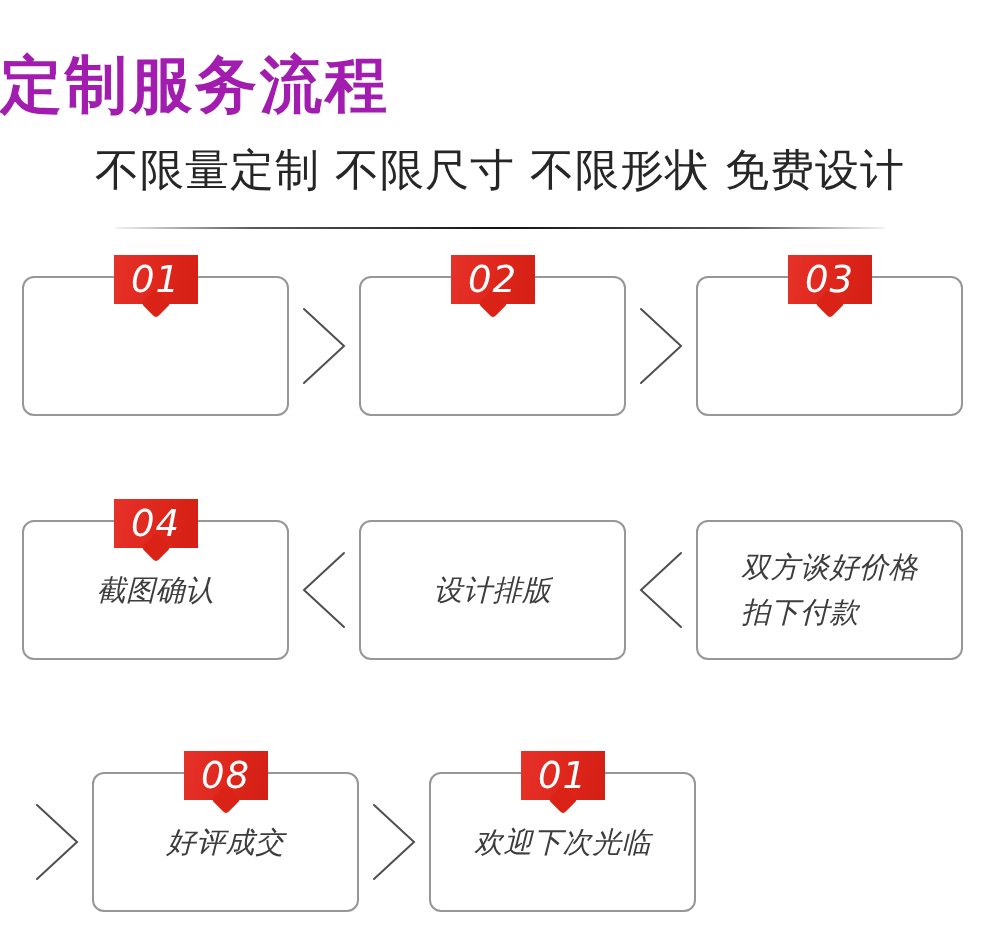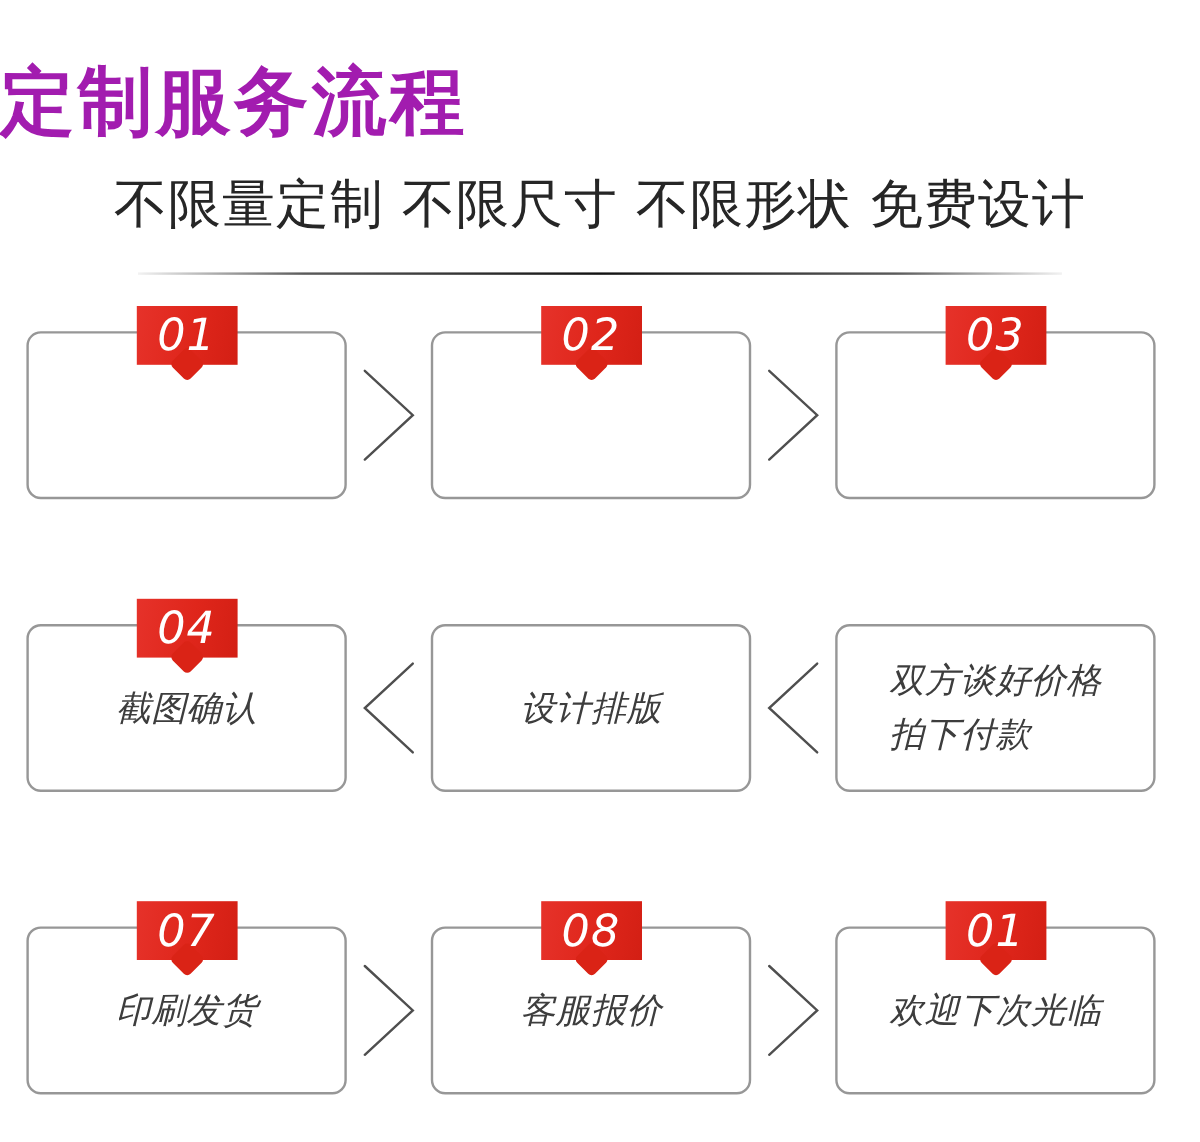--- a/index.html
+++ b/index.html
@@ -152,36 +152,30 @@
           <polyline points="44,3 4,40 44,77" fill="none" stroke="#4f4f4f" stroke-width="2" stroke-linecap="round" stroke-linejoin="miter"></polyline>
         </svg>
       </div>
       <div class="step">
         <div class="step-label">双方谈好价格
 拍下付款</div>
       </div>
     </div>
 
     <div class="flow-row r3">
-      <div class="step">
-        <div class="badge">
-          <span class="badge-num">07</span>
-        </div>
-        <div class="step-label">印刷发货</div>
-      </div>
       <div class="gap">
         <svg width="48" height="80" viewBox="0 0 48 80">
           <polyline points="4,3 44,40 4,77" fill="none" stroke="#4f4f4f" stroke-width="2" stroke-linecap="round" stroke-linejoin="miter"></polyline>
         </svg>
       </div>
       <div class="step">
         <div class="badge">
           <span class="badge-num">08</span>
         </div>
-        <div class="step-label">客服报价</div>
+        <div class="step-label">好评成交</div>
       </div>
       <div class="gap">
         <svg width="48" height="80" viewBox="0 0 48 80">
           <polyline points="4,3 44,40 4,77" fill="none" stroke="#4f4f4f" stroke-width="2" stroke-linecap="round" stroke-linejoin="miter"></polyline>
         </svg>
       </div>
       <div class="step">
         <div class="badge">
           <span class="badge-num">01</span>
         </div>

